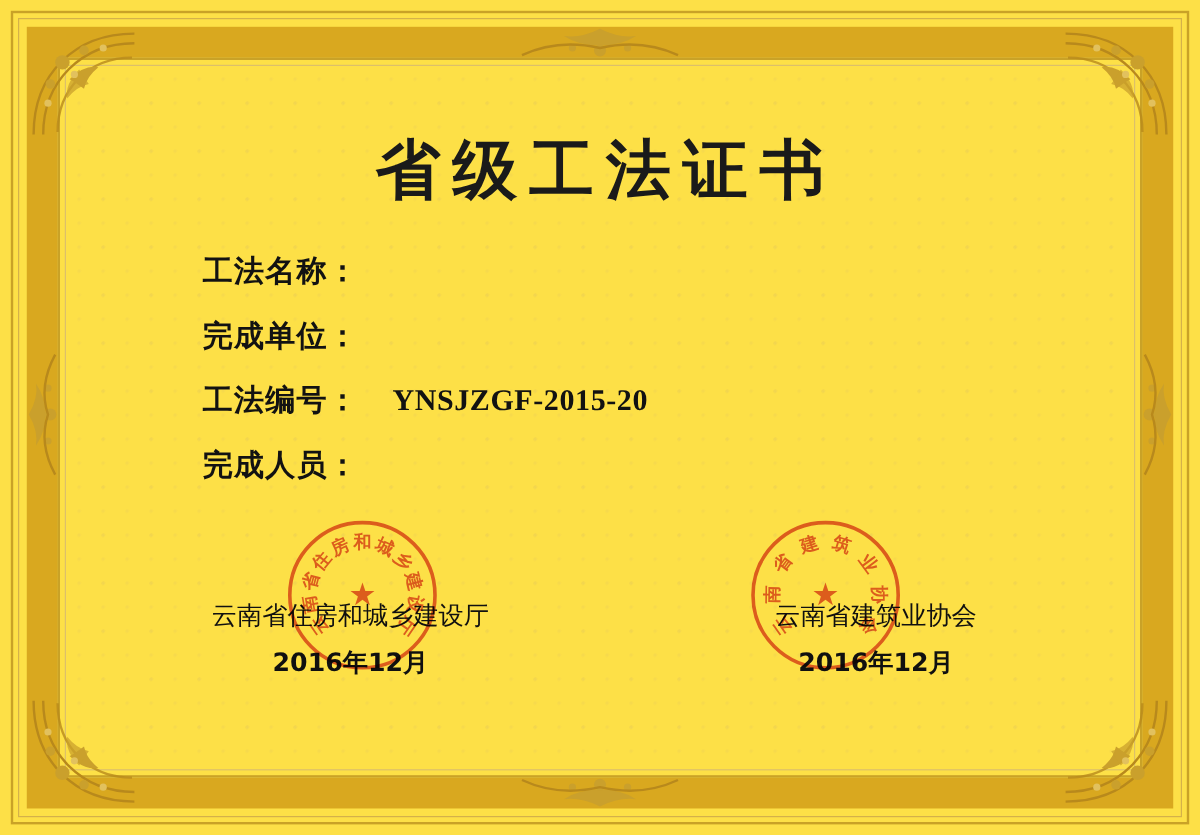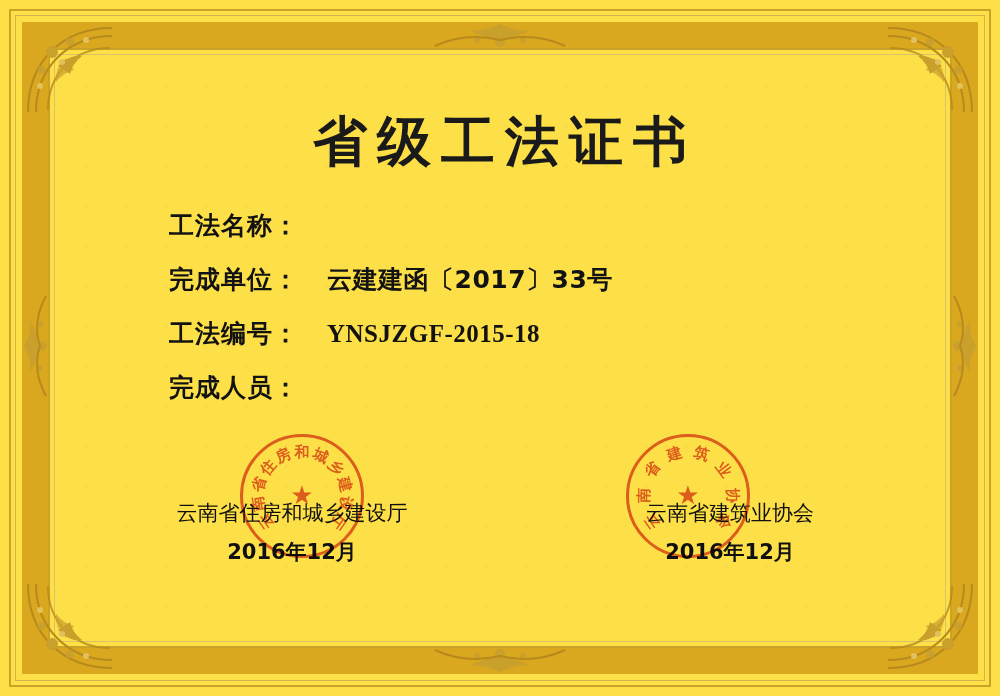--- a/index.html
+++ b/index.html
@@ -393,26 +393,25 @@
     <div class="title">省级工法证书</div>
 
     <div class="fields">
 
       <div class="field-row">
         <div class="field-label">工法名称：</div>
       </div>
 
       <div class="field-row">
         <div class="field-label">完成单位：</div>
-        <div class="field-value">云建建函〔2017〕33号</div>
       </div>
 
       <div class="field-row">
         <div class="field-label">工法编号：</div>
-        <div class="field-value mono">YNSJZGF-2015-18</div>
+        <div class="field-value mono">YNSJZGF-2015-20</div>
       </div>
 
 
       <div class="field-row">
         <div class="field-label">完成人员：</div>
       </div>
 
     </div>
 
     <div class="sign-area">

